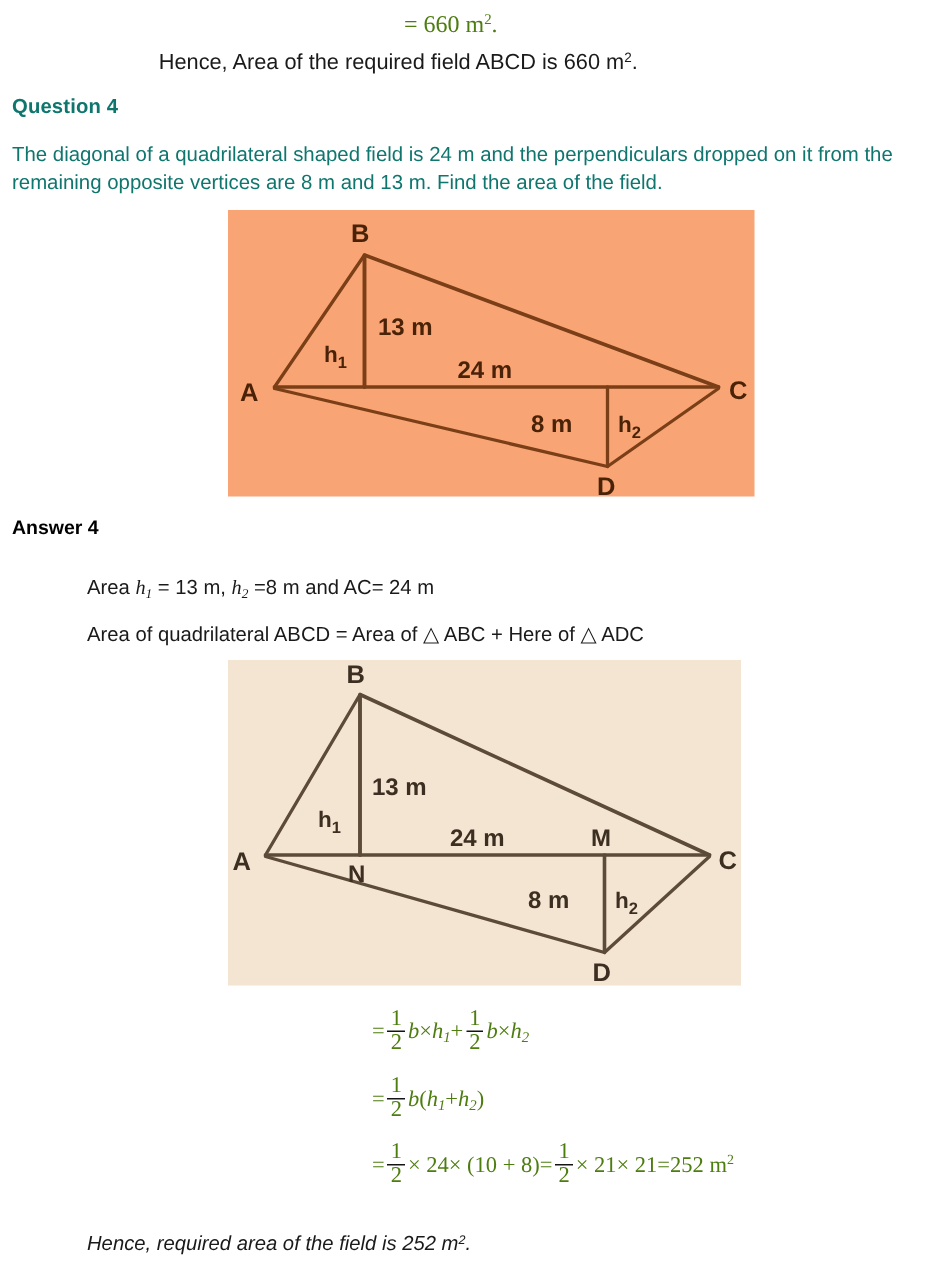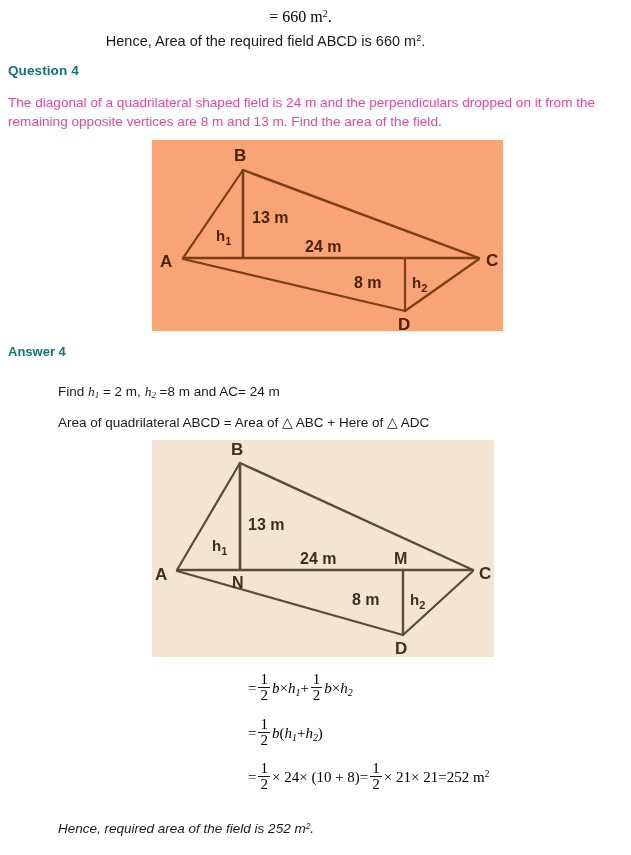--- a/index.html
+++ b/index.html
@@ -13,21 +13,21 @@
     font-family: "Liberation Sans", sans-serif;
     color: #1a1a1a;
     overflow: hidden;
   }
 
   .abs { position: absolute; }
 
   
   .math {
     font-family: "Liberation Serif", serif;
-    color: #000000;
+    color: #4d7c0f;
   }
   .math i, .ital {
     font-family: "Liberation Serif", serif;
     font-style: italic;
   }
   .sub {
     font-size: 0.66em;
     vertical-align: -0.28em;
     font-family: "Liberation Serif", serif;
     font-style: italic;
@@ -71,35 +71,35 @@
     font-weight: bold;
     color: #0f766e;
     letter-spacing: .1px;
   }
 
   #question-text {
     left: 8px; top: 93px;
     width: 618px;
     font-size: 13.6px;
     line-height: 19px;
-    color: #ec4899;
+    color: #0f766e;
   }
 
   
   #figure-1 {
     left: 152px; top: 140px;
     width: 351px; height: 191px;
     background: #F9A474;
   }
   
   #answer-heading {
     left: 8px; top: 344px;
     font-size: 13px;
     font-weight: bold;
-    color: #0f766e;
+    color: #000000;
   }
   #answer-line-1 {
     left: 58px; top: 384px;
     font-size: 13.5px;
   }
   #answer-line-2 {
     left: 58px; top: 414px;
     font-size: 13.5px;
   }
   .tri-glyph {
@@ -171,21 +171,21 @@
 
       <text x="100" y="83" font-size="16">13 m</text>
       <text x="153" y="112" font-size="16">24 m</text>
       <text x="202" y="148" font-size="16">8 m</text>
     </g>
   </svg>
 </div>
 
 <div class="abs" id="answer-heading">Answer 4</div>
 
-<div class="abs" id="answer-line-1"><span>Find </span><span class="ital">h</span><span class="sub">1</span><span> = 2 m,  </span><span class="ital">h</span><span class="sub">2</span><span> =8 m and AC= 24 m</span></div>
+<div class="abs" id="answer-line-1"><span>Area </span><span class="ital">h</span><span class="sub">1</span><span> = 13 m,  </span><span class="ital">h</span><span class="sub">2</span><span> =8 m and AC= 24 m</span></div>
 
 <div class="abs" id="answer-line-2"><span>Area of quadrilateral ABCD = Area of  </span><span class="tri-glyph">△</span><span> ABC + Here of  </span><span class="tri-glyph">△</span><span> ADC</span></div>
 
 <div class="abs" id="figure-2">
   <svg width="342" height="217" viewBox="0 0 342 217">
     <g stroke="#5D4B3A" fill="none" stroke-linecap="round">
       <path d="M25,130 L88,23" stroke-width="2.2"></path>
       <path d="M88,23 L321,130" stroke-width="2.4"></path>
       <path d="M25,130 L321,130" stroke-width="2.4"></path>
       <path d="M25,131 L251,195" stroke-width="2.2"></path>

